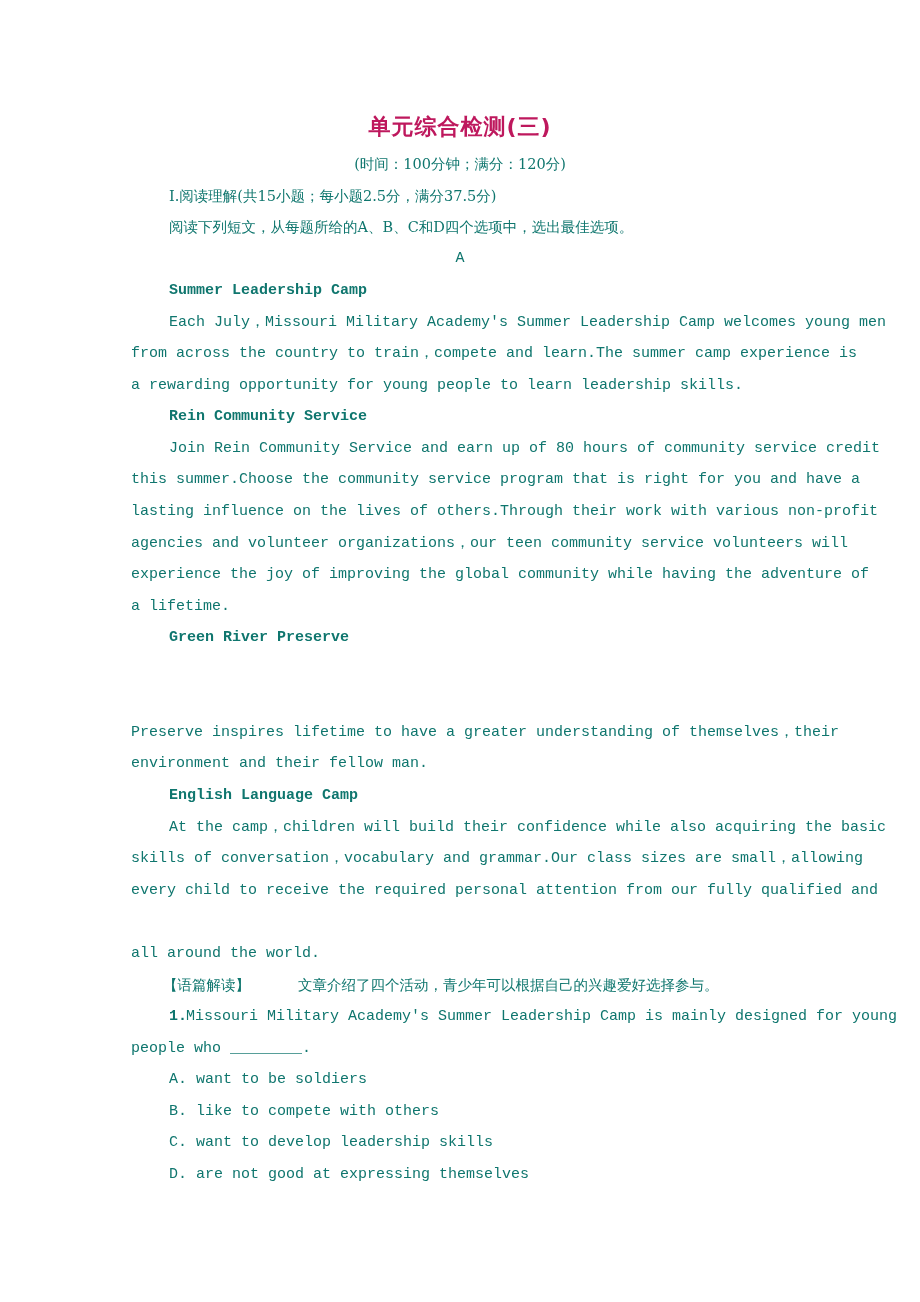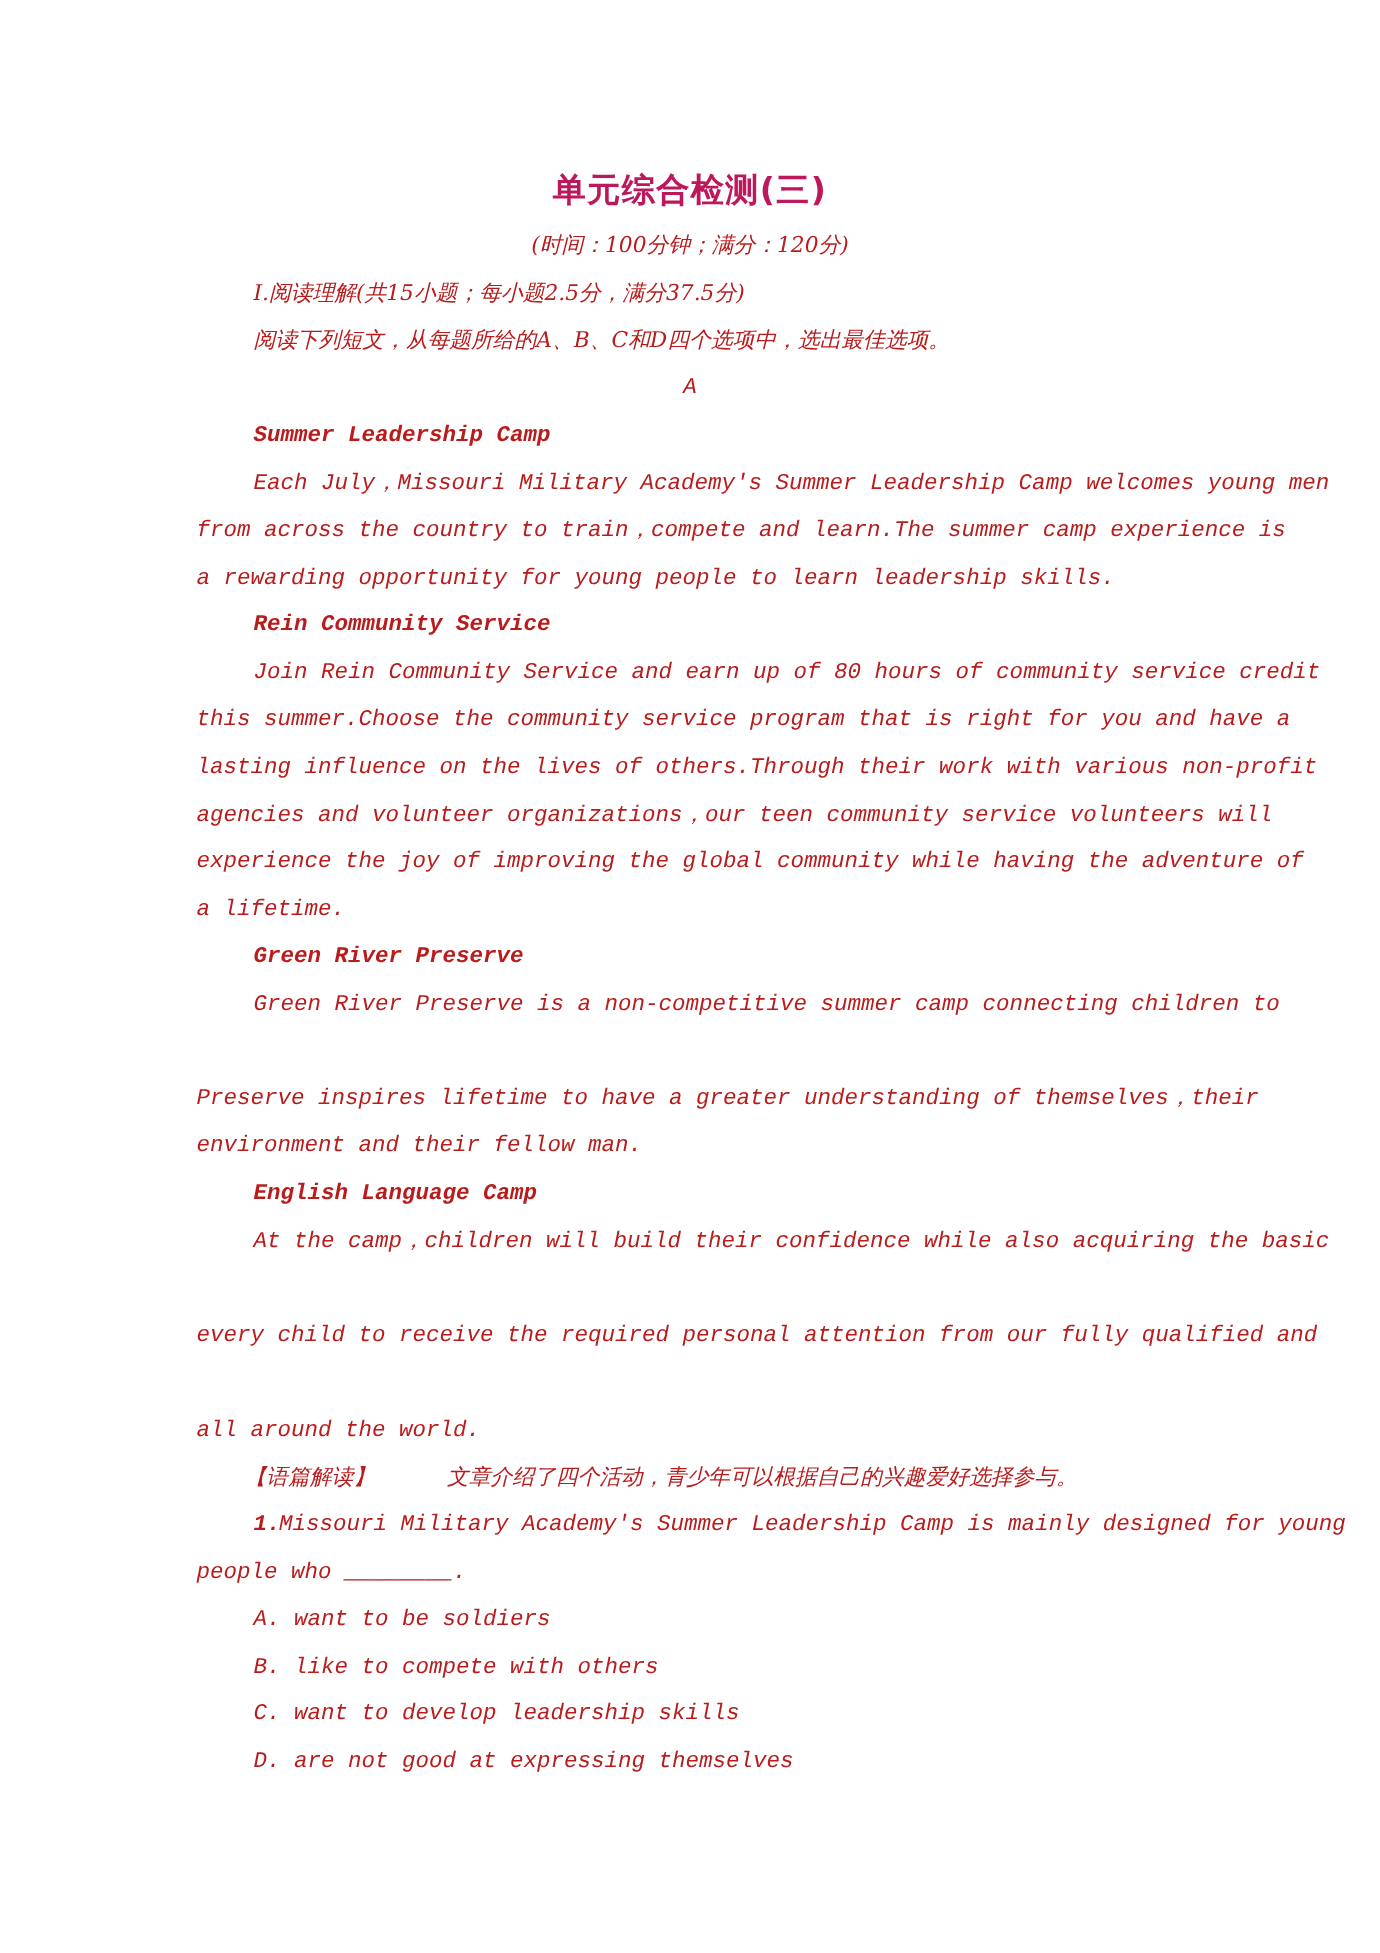--- a/index.html
+++ b/index.html
@@ -6,21 +6,21 @@
   body { width: 920px; height: 1302px; position: relative; overflow: hidden; color: #111; }
   .page { position: absolute; left: 0; top: 0; width: 920px; height: 1302px; }
   .title {
     position: absolute; left: 0; width: 920px; top: 112px;
     text-align: center; color: #be185d; font-weight: bold;
     font-size: 22px; font-family: "DejaVu Sans", sans-serif; letter-spacing: 1px;
   }
   .line {
     position: absolute; white-space: pre;
     font-family: "Liberation Mono", "DejaVu Sans Mono", monospace;
-    font-size: 15px; line-height: 20px; color: #b91c1c; font-style: italic;
+    font-size: 15px; line-height: 20px; color: #0f766e;
   }
   .cn { font-family: "DejaVu Serif", serif; font-size: 14.5px; }
   .bold { font-weight: bold; }
   .center { left: 0; width: 920px; text-align: center; }
 </style>
 </head>
 <body>
 
 <div class="page">
 
@@ -41,26 +41,26 @@
 
   <div class="line bold" style="left:169px; top:407px;">Rein Community Service</div>
   <div class="line" style="left:169px; top:439px;">Join Rein Community Service and earn up of 80 hours of community service credit</div>
   <div class="line" style="left:131px; top:470px;">this summer.Choose the community service program that is right for you and have a</div>
   <div class="line" style="left:131px; top:502px;">lasting influence on the lives of others.Through their work with various non-profit</div>
   <div class="line" style="left:131px; top:534px;">agencies and volunteer organizations，our teen community service volunteers will</div>
   <div class="line" style="left:131px; top:565px;">experience the joy of improving the global community while having the adventure of</div>
   <div class="line" style="left:131px; top:597px;">a lifetime.</div>
 
   <div class="line bold" style="left:169px; top:628px;">Green River Preserve</div>
-  <div class="line" style="left:169px; top:660px;">Green River Preserve is a non-competitive summer camp connecting children to</div>
   <div class="line" style="left:131px; top:723px;">Preserve inspires lifetime to have a greater understanding of themselves，their</div>
   <div class="line" style="left:131px; top:754px;">environment and their fellow man.</div>
 
   <div class="line bold" style="left:169px; top:786px;">English Language Camp</div>
   <div class="line" style="left:169px; top:818px;">At the camp，children will build their confidence while also acquiring the basic</div>
+  <div class="line" style="left:131px; top:849px;">skills of conversation，vocabulary and grammar.Our class sizes are small，allowing</div>
   <div class="line" style="left:131px; top:881px;">every child to receive the required personal attention from our fully qualified and</div>
   <div class="line" style="left:131px; top:944px;">all around the world.</div>
 
   <div class="line cn" style="left:163px; top:975px;">【语篇解读】</div>
   <div class="line cn" style="left:298px; top:975px;">文章介绍了四个活动，青少年可以根据自己的兴趣爱好选择参与。</div>
 
   <div class="line bold" style="left:169px; top:1007px;">1.</div>
   <div class="line" style="left:186px; top:1007px;">Missouri Military Academy's Summer Leadership Camp is mainly designed for young</div>
   <div class="line" style="left:131px; top:1039px;">people who ________.</div>
 

